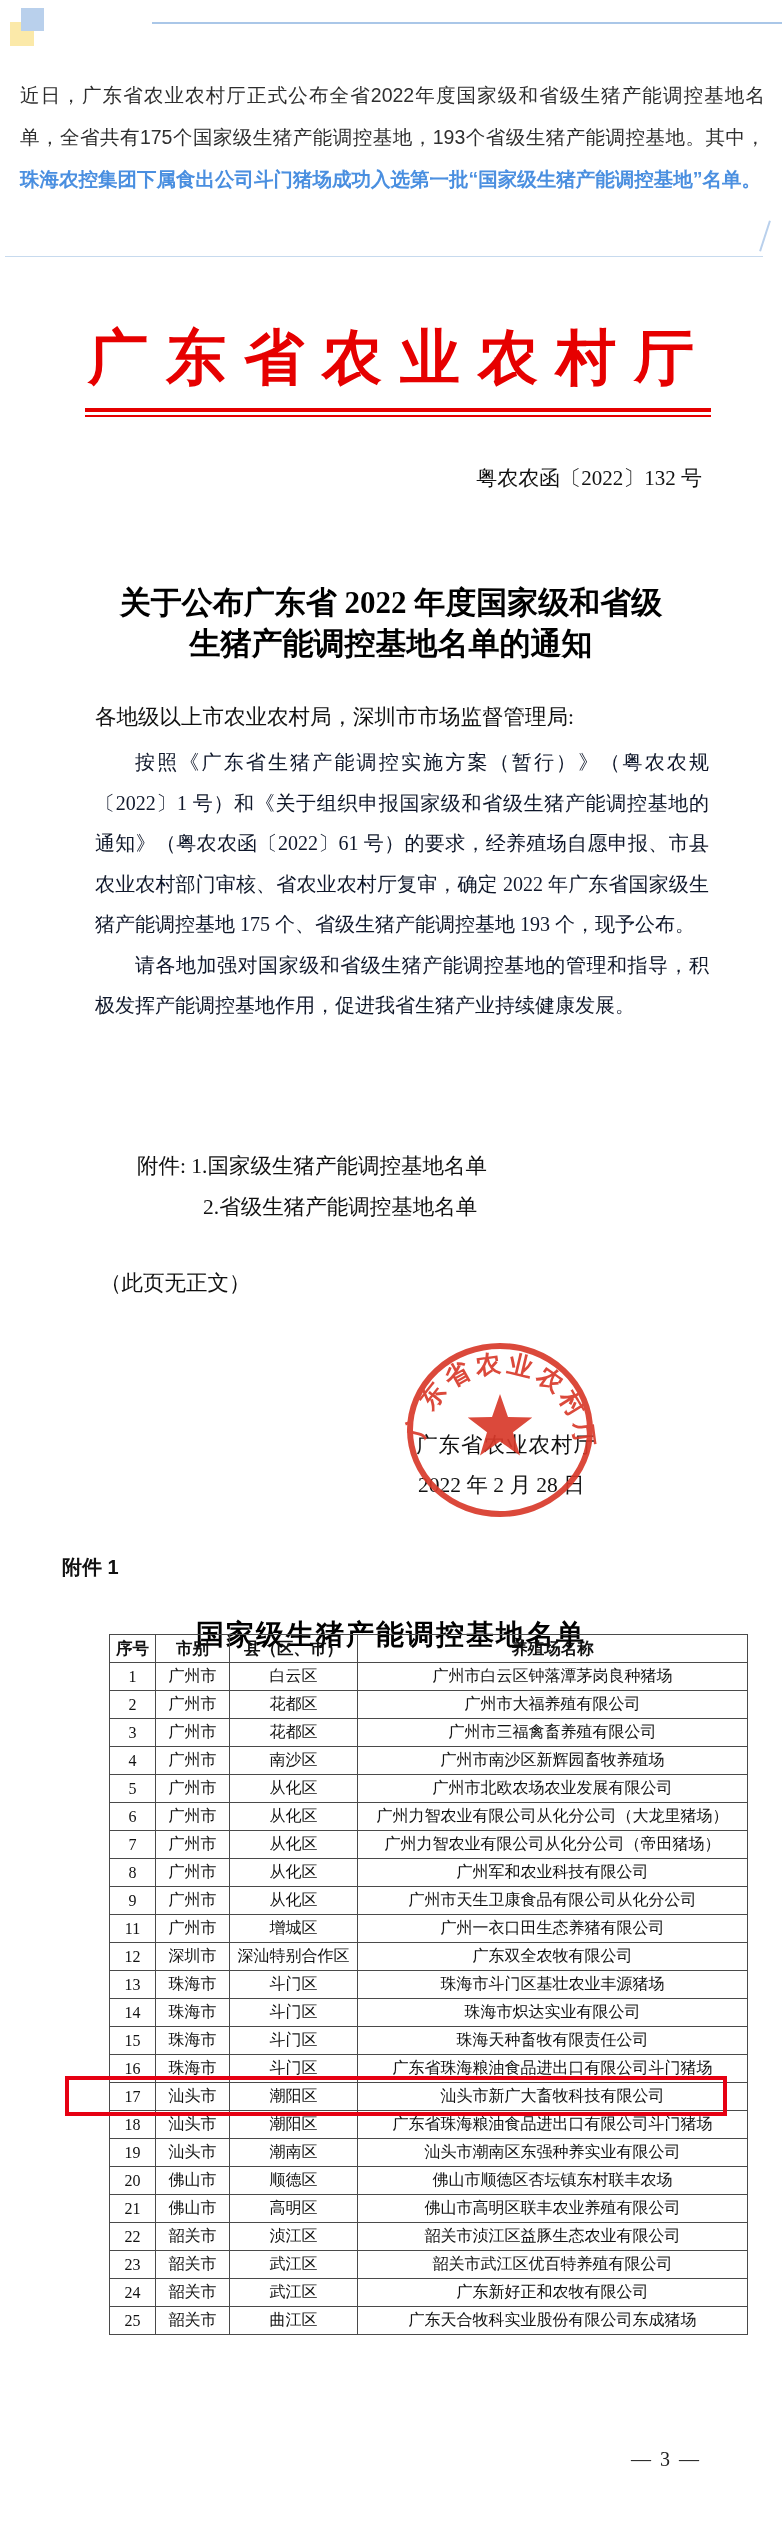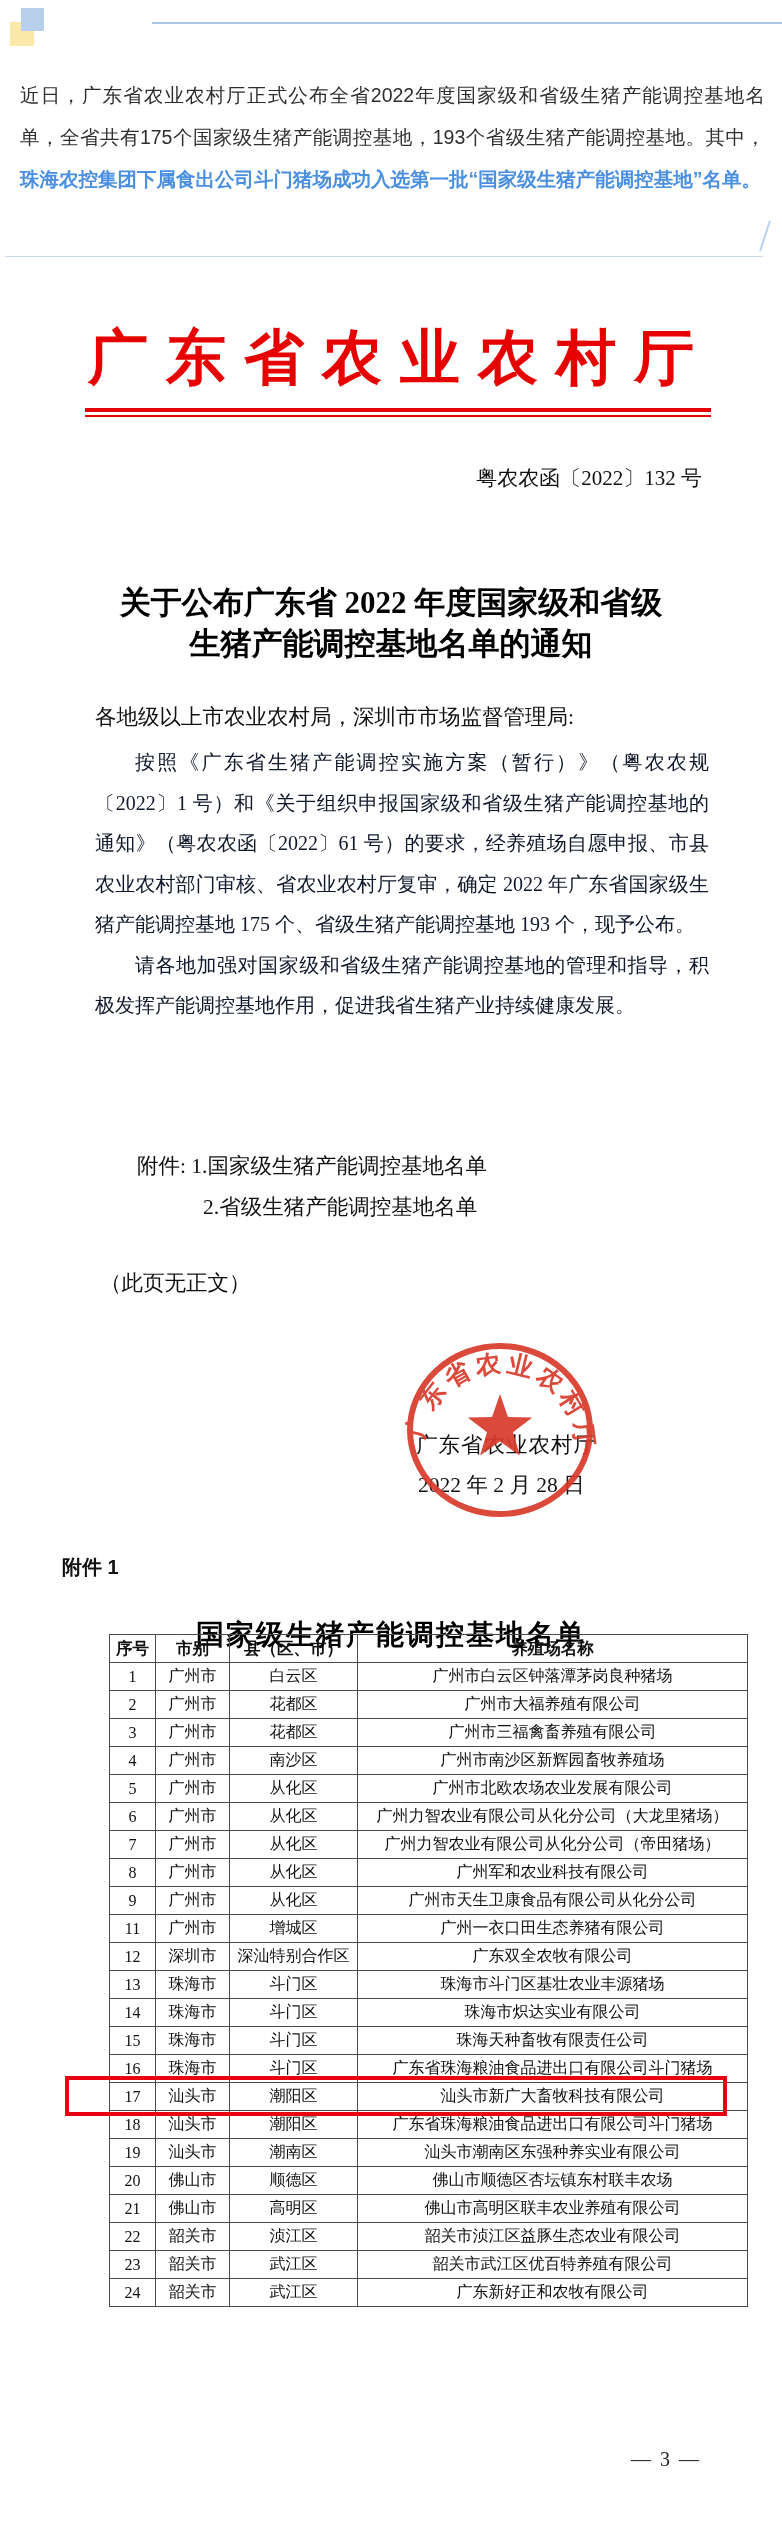--- a/index.html
+++ b/index.html
@@ -267,20 +267,26 @@
             <td>韶关市</td>
             <td>武江区</td>
             <td>韶关市武江区优百特养殖有限公司</td>
           </tr>
           <tr>
             <td>24</td>
             <td>韶关市</td>
             <td>武江区</td>
             <td>广东新好正和农牧有限公司</td>
           </tr>
+          <tr>
+            <td>25</td>
+            <td>韶关市</td>
+            <td>曲江区</td>
+            <td>广东天合牧科实业股份有限公司东成猪场</td>
+          </tr>
         </tbody>
     </table>
     <div class="highlight-box"></div>
   </div>
 
   <div class="page-number">— 3 —</div>
 
 </div>
 
 </body></html>

